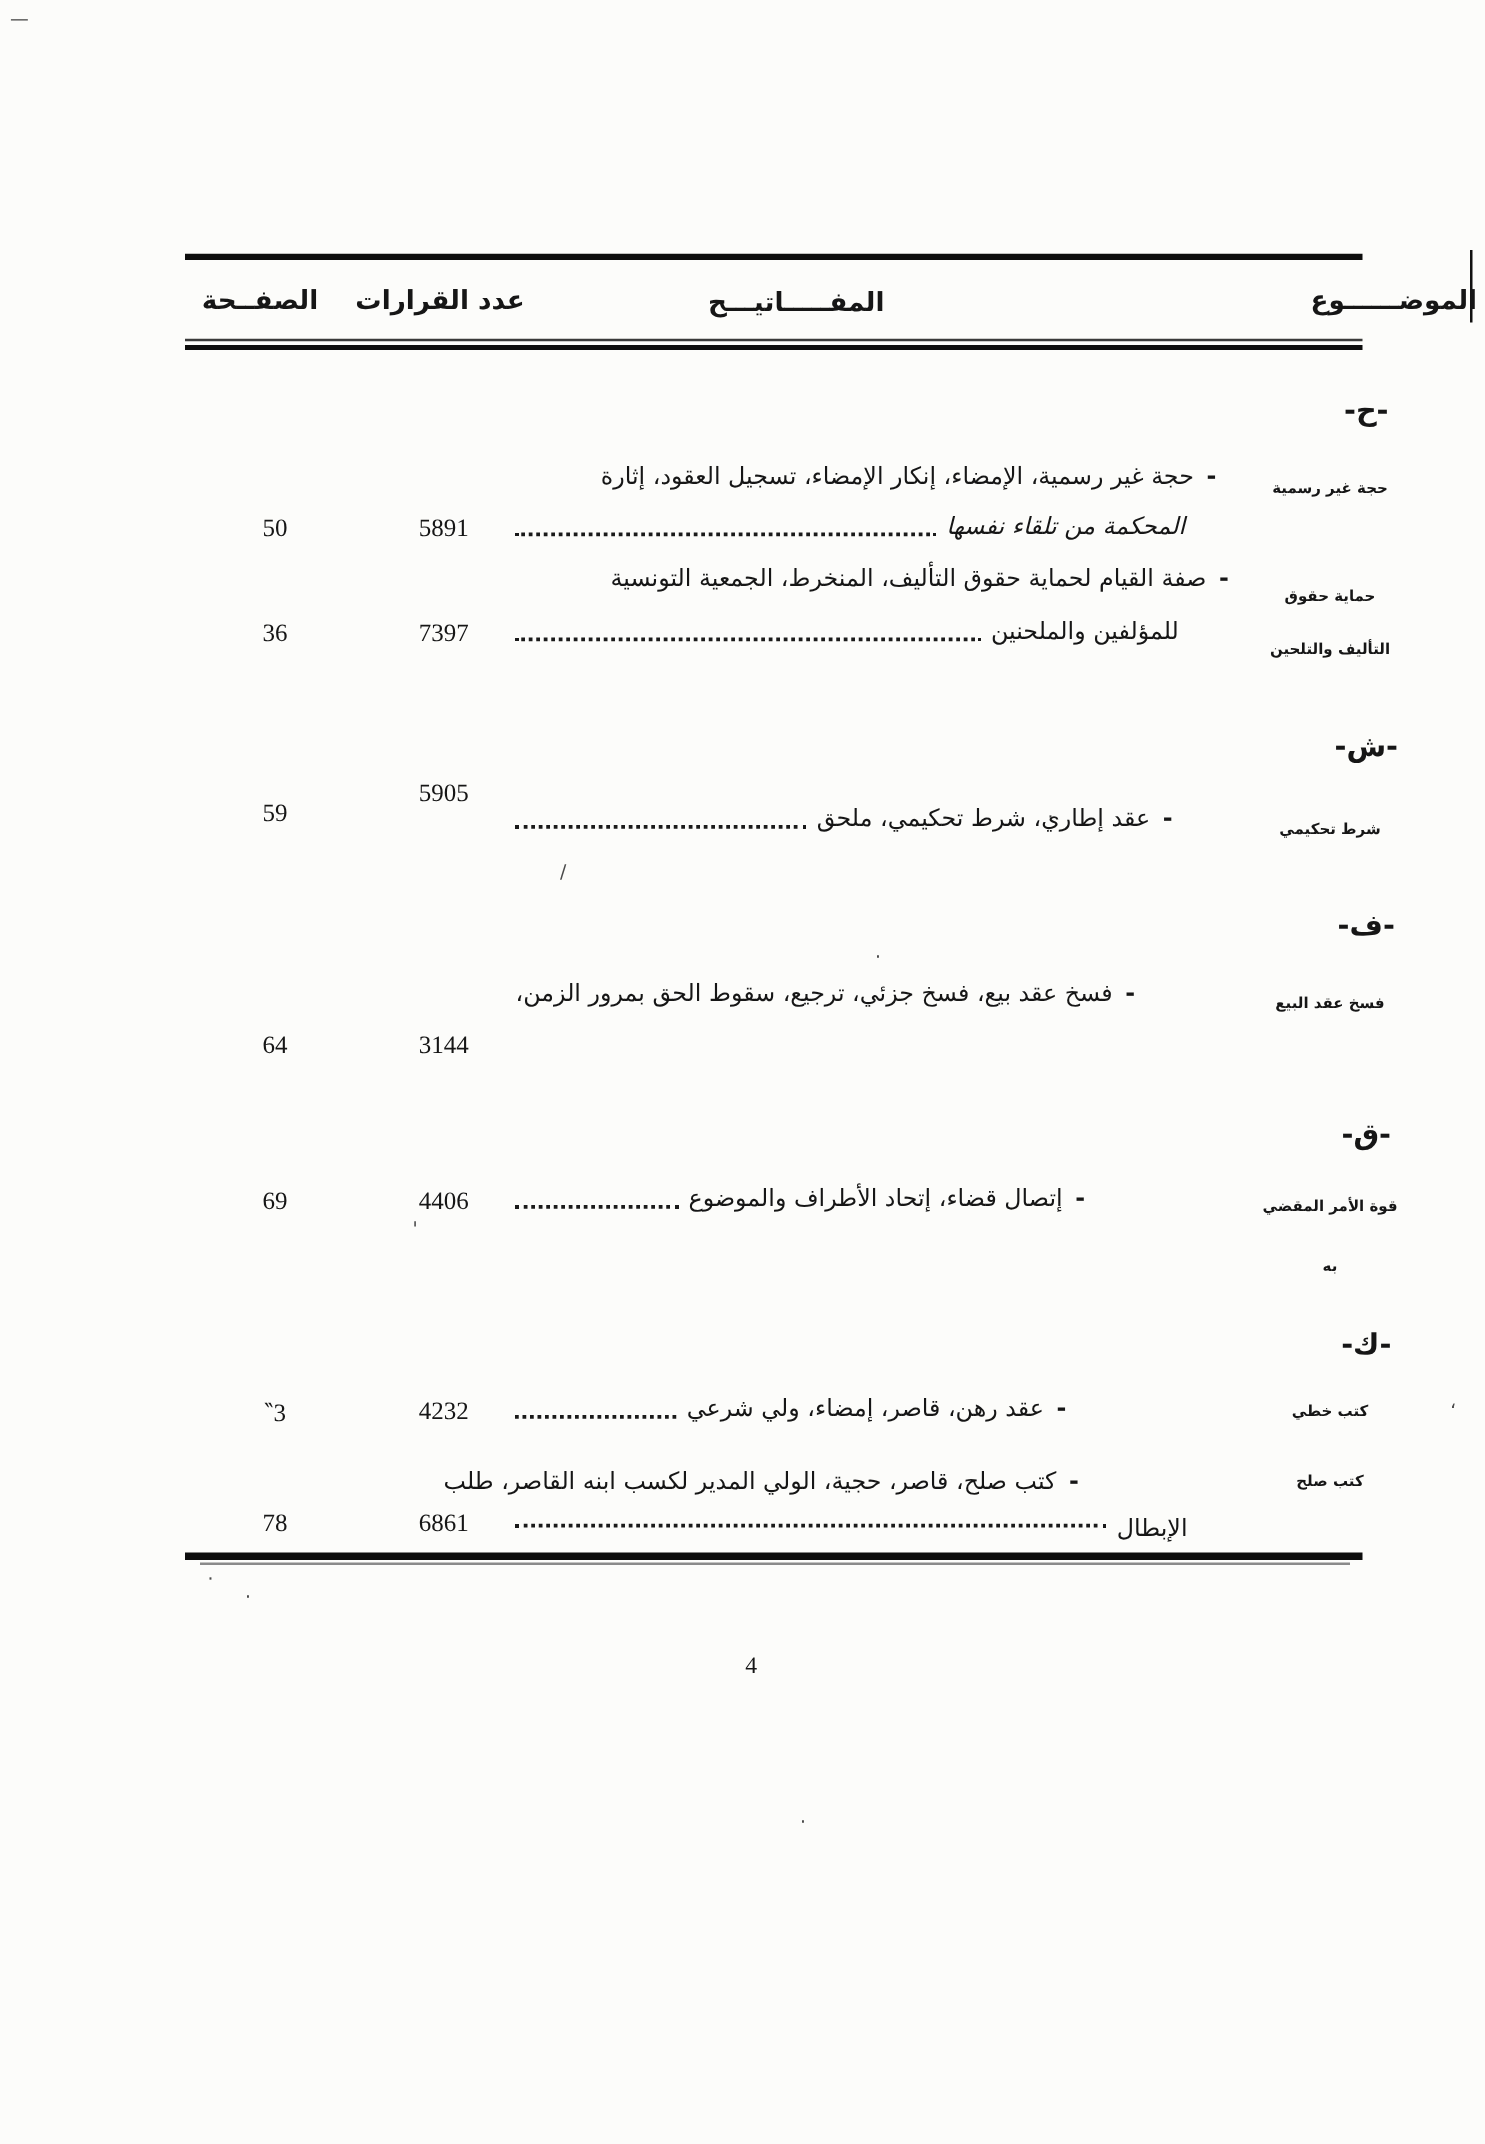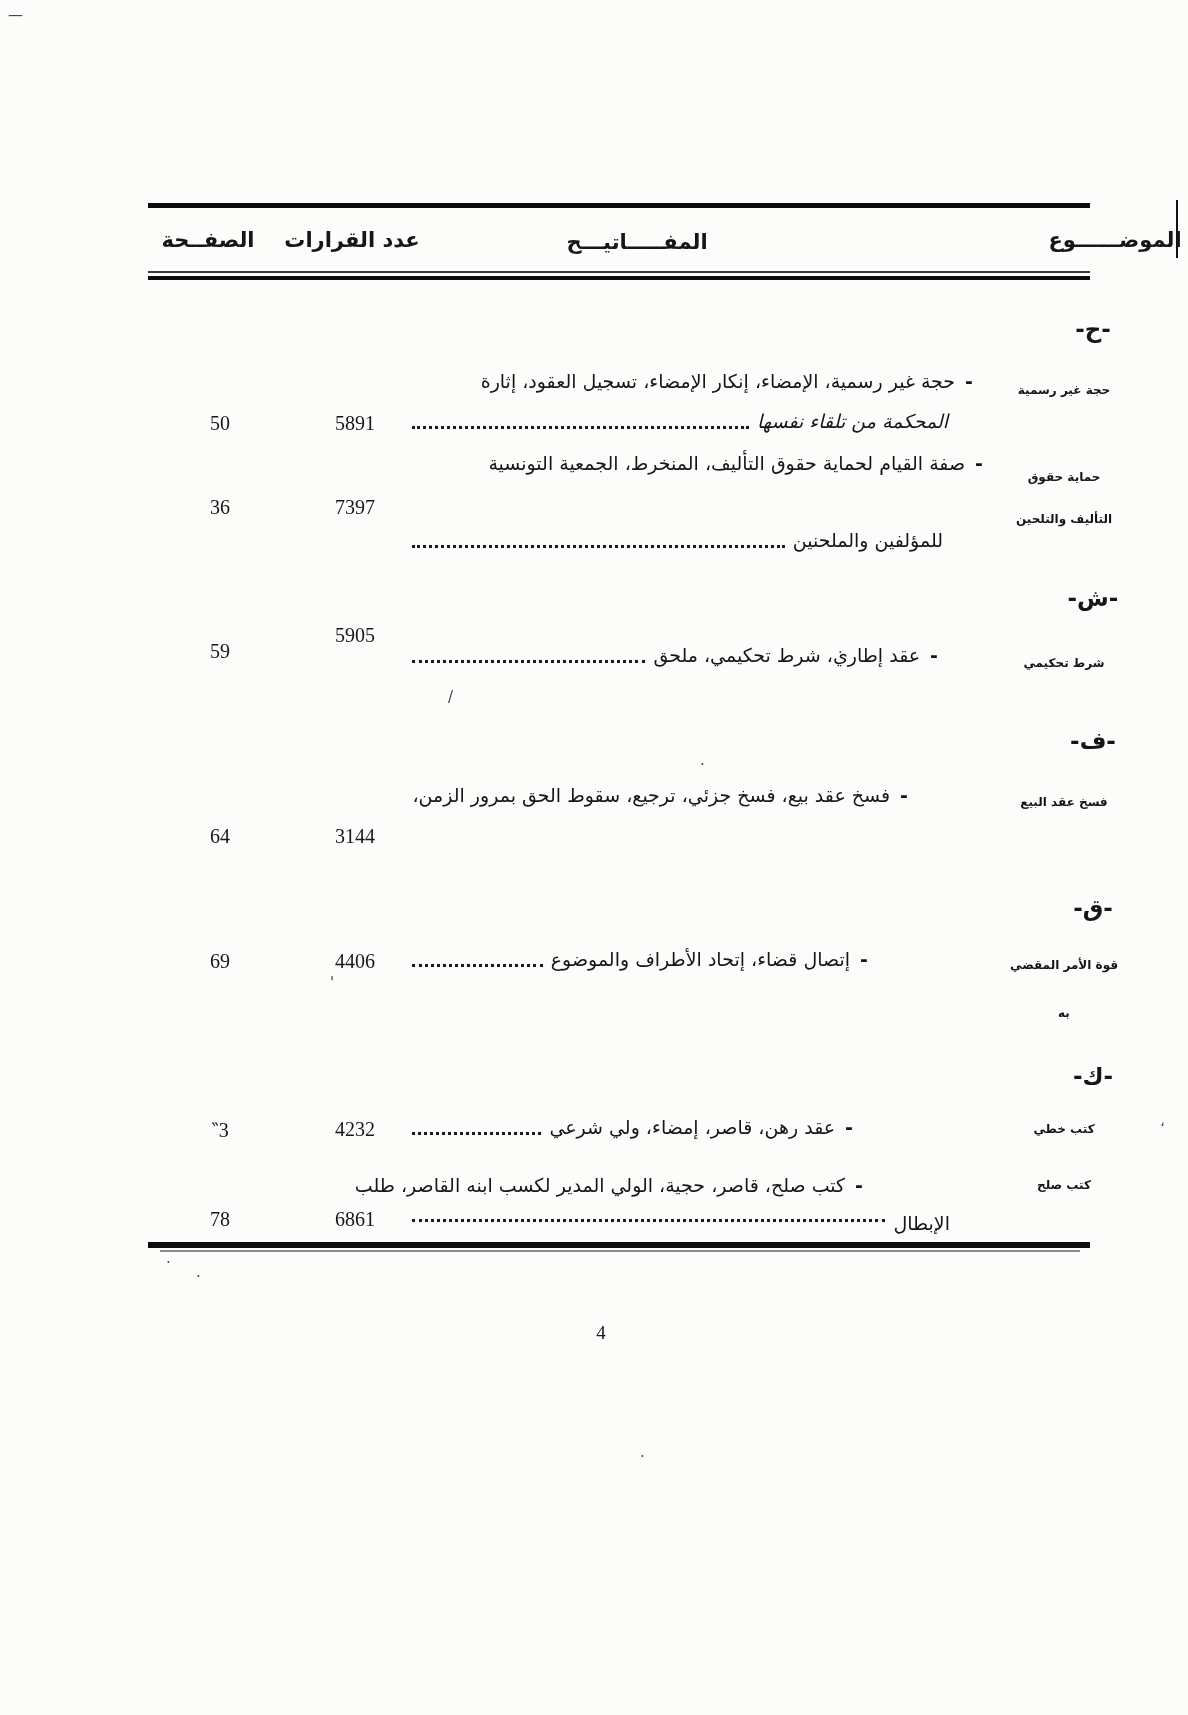--- a/index.html
+++ b/index.html
@@ -83,21 +83,21 @@
   </div>
   <div class="num num-dec" style="top:412px">5891</div>
   <div class="num num-page" style="top:412px">50</div>
 
   <div class="subj" style="top:470px">حماية حقوق</div>
   <div class="subj" style="top:512px">التأليف والتلحين</div>
   <div class="kline" style="top:450px;right:205px;">
     <span class="bullet">-</span>
     <span class="ktext">صفة القيام لحماية حقوق التأليف، المنخرط، الجمعية التونسية</span>
   </div>
-  <div class="kline" style="top:492px;right:245px;left:408px;margin-top:35px;">
+  <div class="kline" style="top:492px;right:245px;left:408px;">
     <span class="ktext">للمؤلفين والملحنين</span>
     <span class="dots"></span>
   </div>
   <div class="num num-dec" style="top:496px">7397</div>
   <div class="num num-page" style="top:496px">36</div>
 
   <div class="subj" style="top:656px">شرط تحكيمي</div>
   <div class="kline" style="top:642px;right:250px;left:408px;">
     <span class="bullet">-</span>
     <span class="ktext">عقد إطاري، شرط تحكيمي، ملحق</span>

